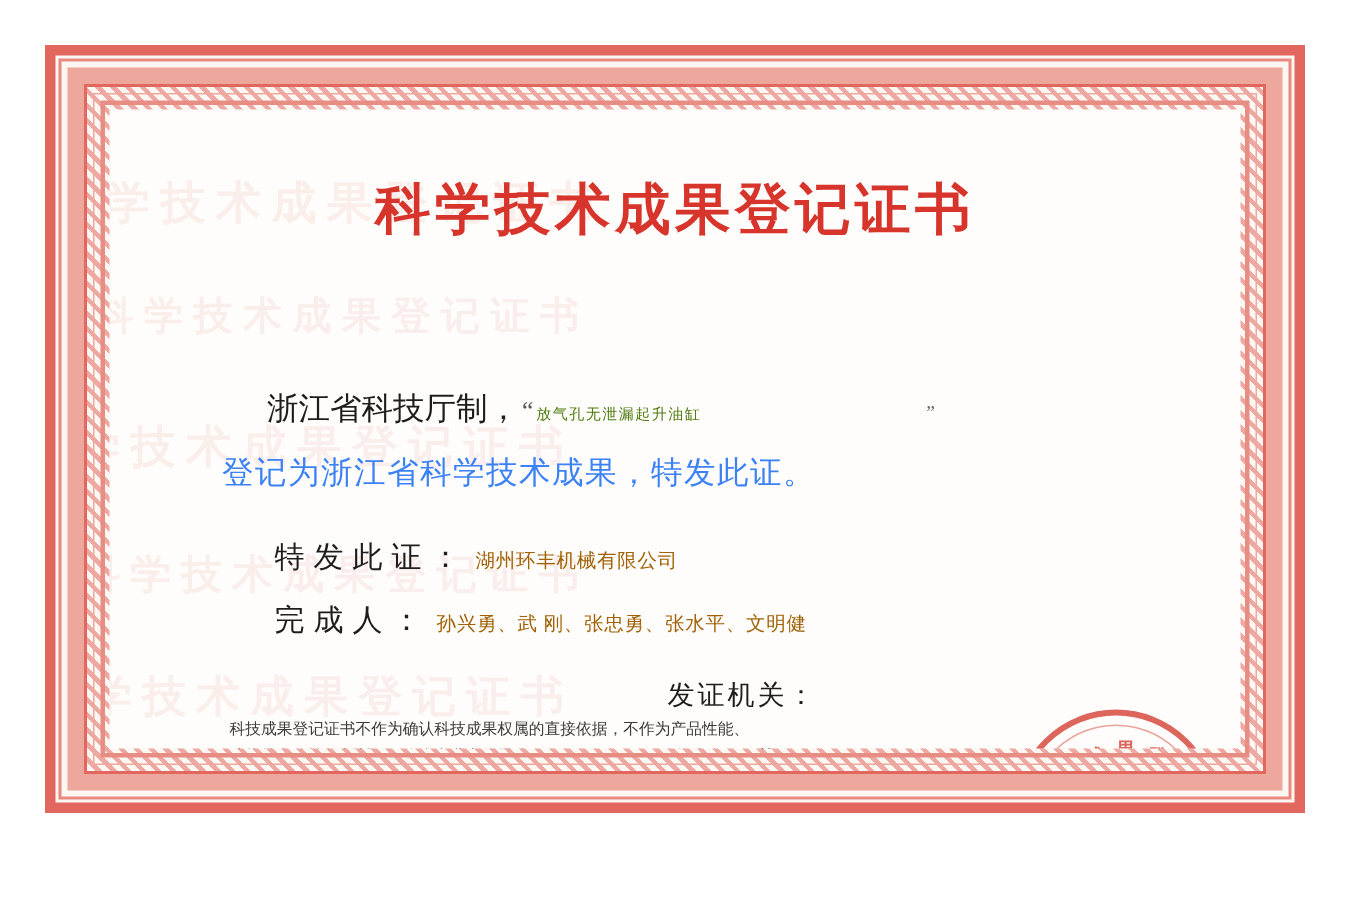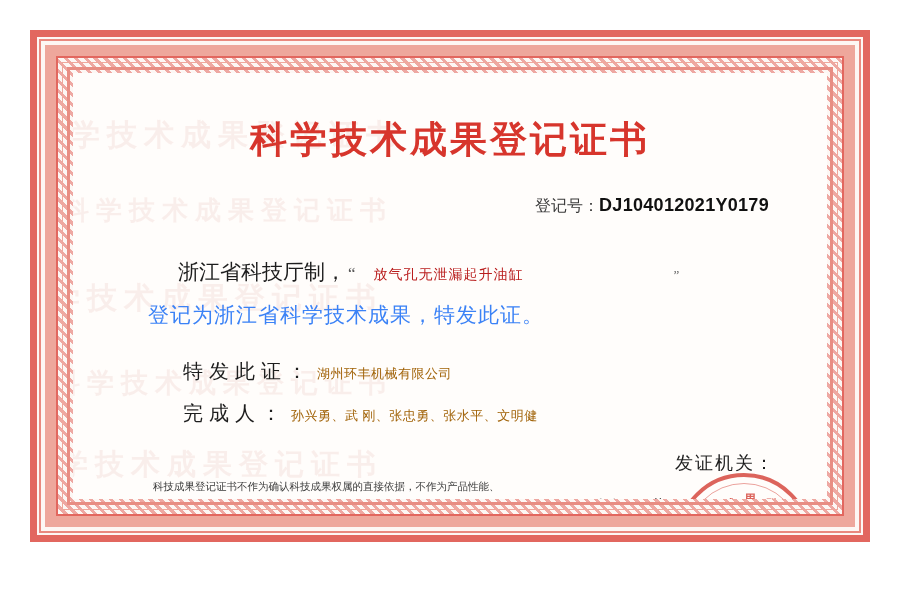--- a/index.html
+++ b/index.html
@@ -152,24 +152,23 @@
     font-size: 21px;
     color: #1d1d1d;
     white-space: nowrap;
   }
   .para-1 .quote {
     color: #555;
     font-size: 17px;
     margin: 0 2px;
   }
   .proj-name {
-    font-size: 14px;
-    color: #b91c1c;
+    font-size: 10px;
+    color: #4d7c0f;
     letter-spacing: 1px;
-    margin-left: 16px;
   }
   .proj-tail-quote {
     font-size: 13px;
     color: #666;
     margin-left: 150px;
   }
 
   .para-2 {
     position: absolute;
     top: 228px;
@@ -215,21 +214,20 @@
     right: 52px;
     top: 378px;
     width: 330px;
     font-size: 18px;
     color: #1d1d1d;
   }
   .issue-row {
     position: relative;
     height: 44px;
     white-space: nowrap;
-    text-align: right;
   }
   .issue-row .i-label {
     letter-spacing: 2px;
   }
   .issue-date-vals {
     font-family: "Liberation Sans", sans-serif;
     font-size: 17px;
     letter-spacing: 1px;
   }
 
@@ -298,23 +296,20 @@
         <div class="wm-row" style="left:-10px; top:120px; font-size:26px;">科学技术成果登记证书</div>
         <div class="wm-row" style="left:-60px; top:205px; font-size:30px;">科学技术成果登记证书</div>
         <div class="wm-row" style="left:-20px; top:292px; font-size:27px;">科学技术成果登记证书</div>
         <div class="wm-row" style="left:-50px; top:372px; font-size:29px;">科学技术成果登记证书</div>
       </div>
 
       <div class="content">
 
         <div class="cert-title">科学技术成果登记证书</div>
 
-        <div class="reg-line">
-          <span class="reg-label">登记号：</span><span class="reg-value">DJ104012021Y0179</span>
-        </div>
 
         <div class="para-1">
           <span>浙江省科技厅制，</span><span class="quote">“</span><span class="proj-name">放气孔无泄漏起升油缸</span><span class="proj-tail-quote">”</span>
         </div>
 
         <div class="para-2">登记为浙江省科学技术成果，特发此证。</div>
 
         <div class="field-row row-unit">
           <span class="f-label">特发此证</span><span>：</span><span class="f-value">湖州环丰机械有限公司</span>
         </div>

